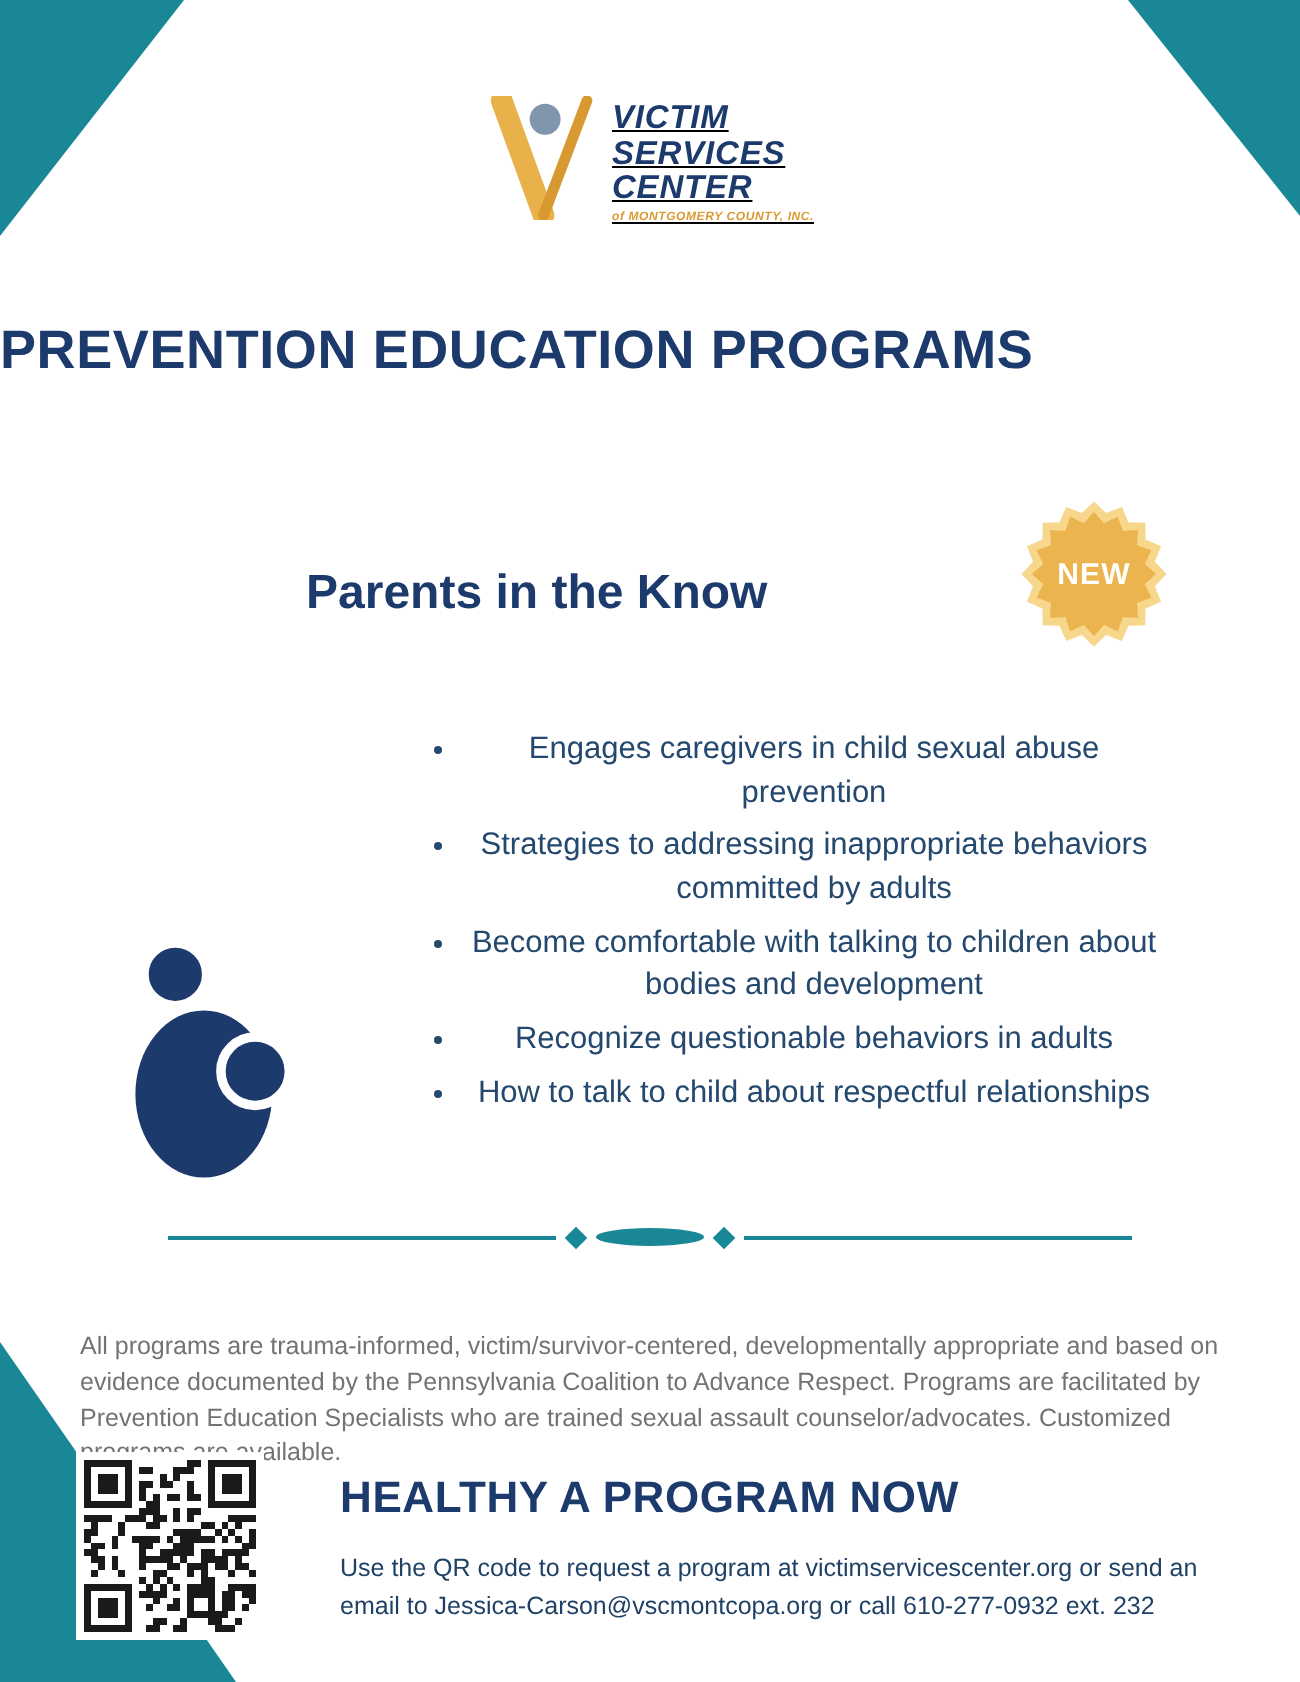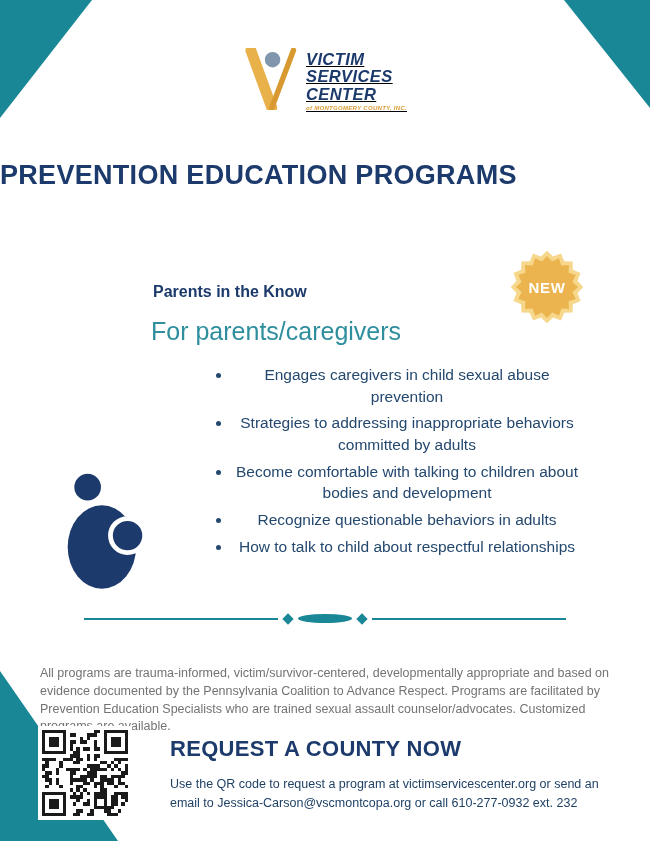--- a/index.html
+++ b/index.html
@@ -20,21 +20,21 @@
   .logo-tagline{font-style:italic;color:#d99a32;font-size:6px;margin-top:2px;letter-spacing:.3px;font-weight:bold;}
 
   .title{position:absolute;top:160px;left:0;right:0;color:#1c3a6b;font-size:27px;font-weight:bold;letter-spacing:.3px;}
   .subtitle{position:absolute;top:200px;left:0;right:0;text-align:center;color:#e8a23c;font-size:18.5px;font-weight:bold;}
 
   
   .badge{position:absolute;left:510px;top:250px;width:74px;height:74px;display:flex;align-items:center;justify-content:center;}
   .badge svg{position:absolute;inset:0;width:100%;height:100%;}
   .badge-label{position:relative;color:#fff;font-weight:bold;font-size:15px;letter-spacing:.6px;}
 
-  .program-title{position:absolute;left:153px;top:283px;color:#1c3a6b;font-size:16px;font-weight:bold;}
+  .program-title{position:absolute;left:153px;top:283px;color:#1c3a6b;font-size:24px;font-weight:bold;}
   .program-audience{position:absolute;left:151px;top:317px;color:#2e8e9e;font-size:25px;font-weight:normal;}
 
   ul.bullets{position:absolute;left:216px;top:364px;width:366px;color:#24486e;font-size:15.5px;line-height:1.4;list-style:disc;padding-left:16px;text-align:center;}
   ul.bullets li{margin-bottom:5px;}
 
   .illustration{position:absolute;left:62px;top:462px;width:95px;height:132px;}
   .illustration svg{width:100%;height:100%;display:block;}
 
   
   .divider{position:absolute;left:84px;right:84px;top:614px;display:flex;align-items:center;}
@@ -79,21 +79,20 @@
 
   <div class="badge">
     <svg viewBox="0 0 100 100" aria-hidden="true">
         <polygon points="50.0,1.0 58.2,8.8 68.8,4.7 73.3,15.1 84.6,15.4 84.9,26.7 95.3,31.2 91.2,41.8 99.0,50.0 91.2,58.2 95.3,68.8 84.9,73.3 84.6,84.6 73.3,84.9 68.8,95.3 58.2,91.2 50.0,99.0 41.8,91.2 31.2,95.3 26.7,84.9 15.4,84.6 15.1,73.3 4.7,68.8 8.8,58.2 1.0,50.0 8.8,41.8 4.7,31.2 15.1,26.7 15.4,15.4 26.7,15.1 31.2,4.7 41.8,8.8" fill="#f6d78c"></polygon>
         <polygon points="50.0,8.0 56.8,15.7 66.1,11.2 69.4,20.9 79.7,20.3 79.1,30.6 88.8,33.9 84.3,43.2 92.0,50.0 84.3,56.8 88.8,66.1 79.1,69.4 79.7,79.7 69.4,79.1 66.1,88.8 56.8,84.3 50.0,92.0 43.2,84.3 33.9,88.8 30.6,79.1 20.3,79.7 20.9,69.4 11.2,66.1 15.7,56.8 8.0,50.0 15.7,43.2 11.2,33.9 20.9,30.6 20.3,20.3 30.6,20.9 33.9,11.2 43.2,15.7" fill="#ecb44e"></polygon>
       </svg>
     <span class="badge-label">NEW</span>
   </div>
 
   <h3 class="program-title">Parents in the Know</h3>
-  <div class="program-audience">For parents/caregivers</div>
 
   <ul class="bullets">
     <li>Engages caregivers in child sexual abuse prevention</li>
     <li>Strategies to addressing inappropriate behaviors committed by adults</li>
     <li>Become comfortable with talking to children about bodies and development</li>
     <li>Recognize questionable behaviors in adults</li>
     <li>How to talk to child about respectful relationships</li>
   </ul>
 
   <div class="illustration">
@@ -321,16 +320,16 @@
           <rect x="72" y="0" width="28" height="28"></rect>
           <rect fill="#fff" x="76" y="4" width="20" height="20"></rect>
           <rect x="80" y="8" width="12" height="12"></rect>
           <rect x="0" y="72" width="28" height="28"></rect>
           <rect fill="#fff" x="4" y="76" width="20" height="20"></rect>
           <rect x="8" y="80" width="12" height="12"></rect>
         </g>
       </svg>
   </div>
 
-  <h3 class="cta-title">REQUEST A COUNTY NOW</h3>
+  <h3 class="cta-title">HEALTHY A PROGRAM NOW</h3>
   <p class="cta-text">Use the QR code to request a program at victimservicescenter.org or send an email to Jessica-Carson@vscmontcopa.org or call 610-277-0932 ext. 232</p>
 
 </div>
 
 </body></html>

